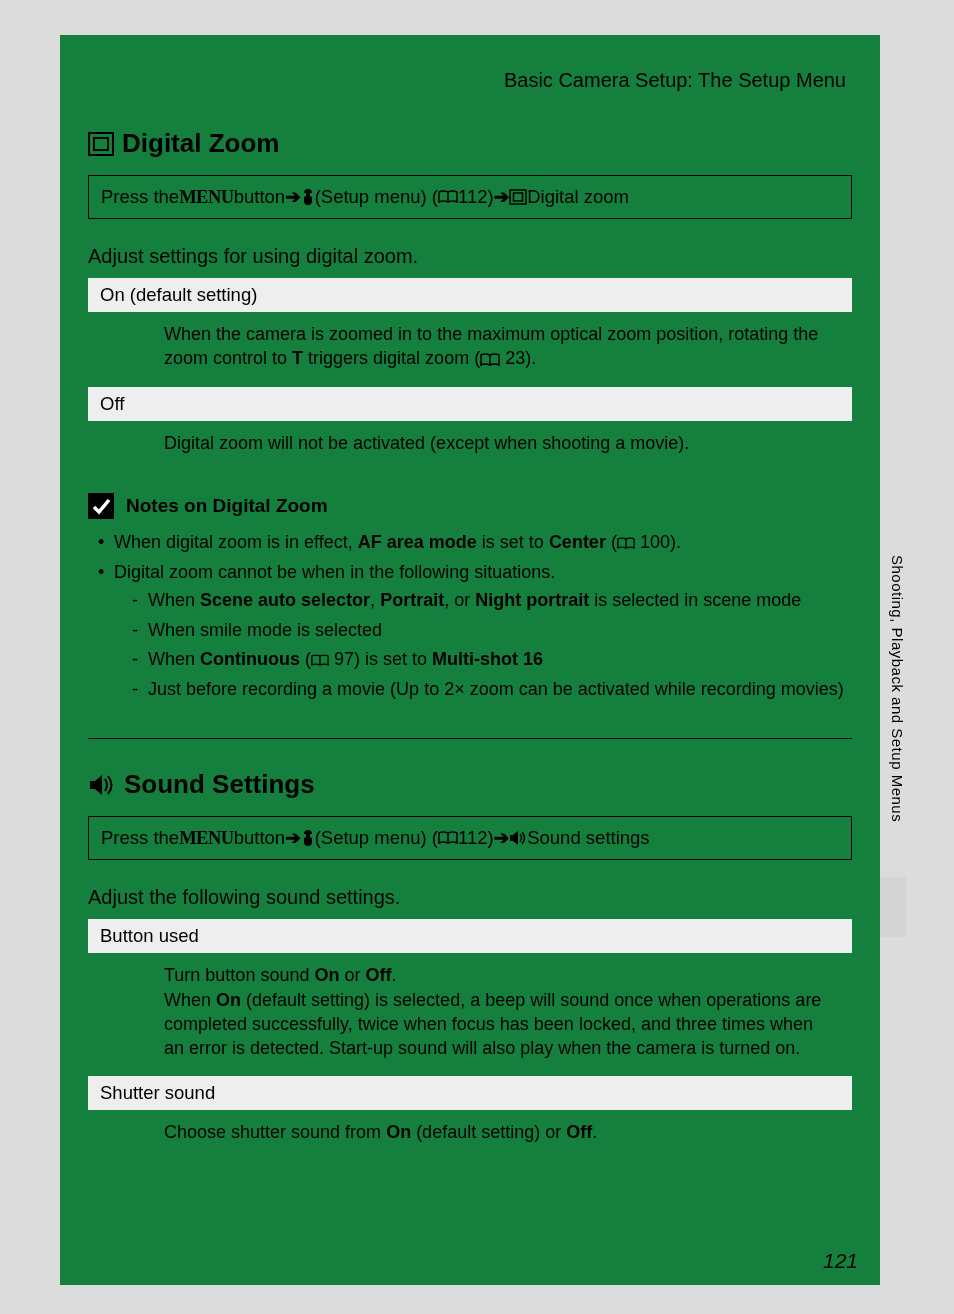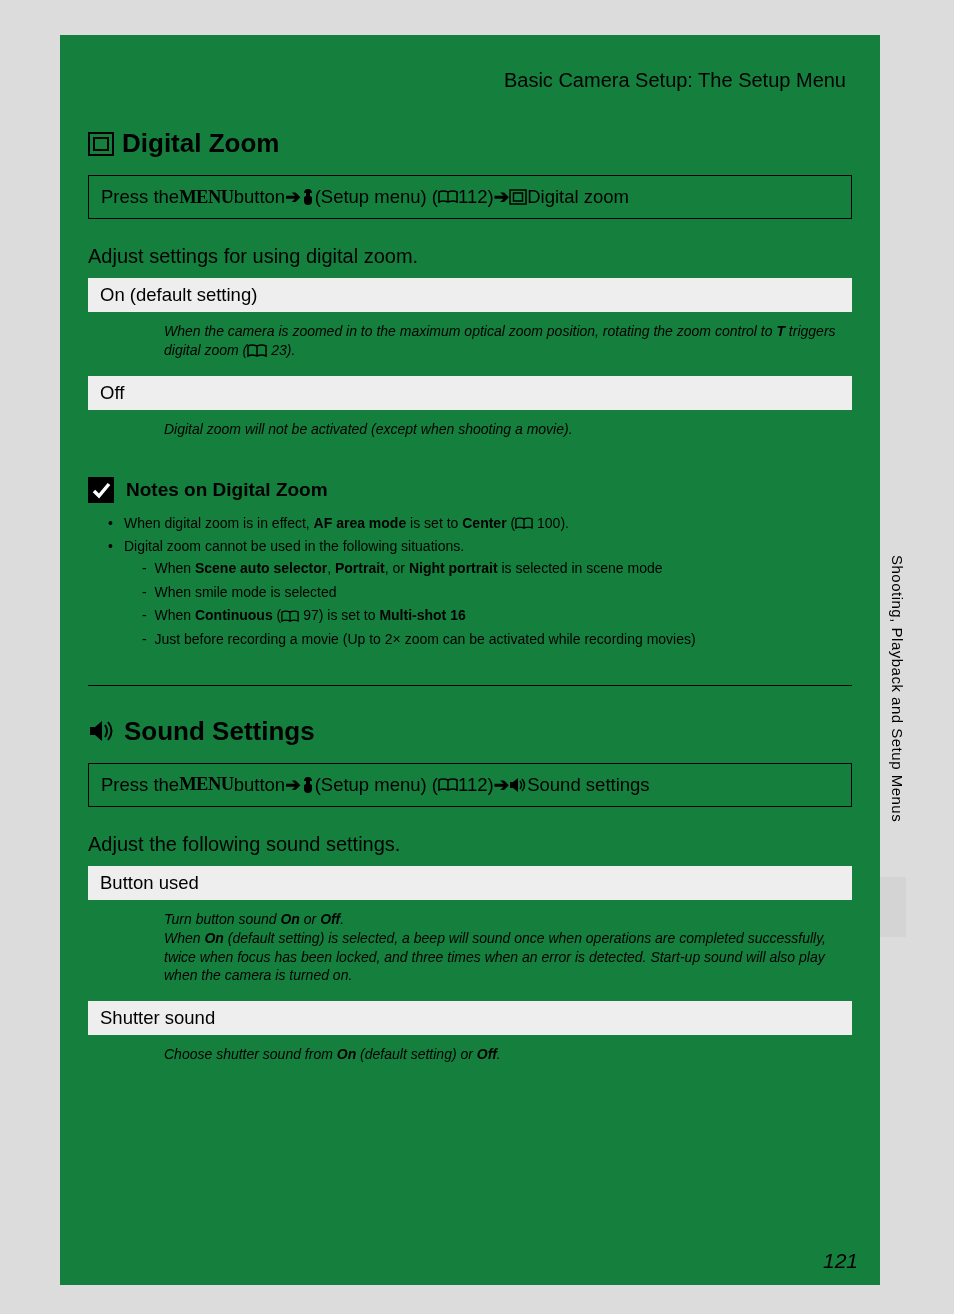--- a/index.html
+++ b/index.html
@@ -59,46 +59,45 @@
     font-size: 20px;
     margin-bottom: 10px;
   }
   .option-row {
     background: #eeeeee;
     padding: 6px 12px;
     font-size: 18.5px;
     margin-top: 2px;
   }
   .option-desc {
-    font-size: 14px;
+    font-size: 18px;
     padding: 10px 14px 14px 76px;
     line-height: 1.35;
-    font-style: italic;
   }
   .notes-header {
     display: flex;
     align-items: center;
     font-size: 19px;
     font-weight: bold;
     margin-top: 24px;
     margin-bottom: 10px;
   }
   .check-icon {
     width: 26px;
     height: 26px;
     background: #000;
     margin-right: 12px;
     display: flex;
     align-items: center;
     justify-content: center;
   }
   ul.notes-list {
-    margin: 10px;
+    margin: 0;
     padding-left: 14px;
-    font-size: 14px;
+    font-size: 18px;
     line-height: 1.55;
   }
   ul.notes-list > li {
     margin-bottom: 2px;
     list-style: none;
     position: relative;
     padding-left: 12px;
   }
   ul.notes-list > li::before {
     content: "•";
@@ -220,21 +219,21 @@
 
   <ul class="notes-list">
     <li>
       <span>When digital zoom is in effect, </span><b>AF area mode</b><span> is set to </span><b>Center</b><span> (</span><span class="inline-icon">
           <svg width="18" height="13" viewBox="0 0 20 14">
             <path d="M1 2 Q5 0 10 2 Q15 0 19 2 L19 12 Q15 10 10 12 Q5 10 1 12 Z M10 2 L10 12" fill="none" stroke="#000" stroke-width="1.5"></path>
           </svg>
         </span> <span>100).</span>
     </li>
     <li>
-      <span>Digital zoom cannot be used in the following situations.</span>
+      <span>Digital zoom cannot be when in the following situations.</span>
       <div class="sub-list">
         <div>- &nbsp;<span>When </span><b>Scene auto selector</b><span>, </span><b>Portrait</b><span>, or </span><b>Night portrait</b><span> is selected in scene mode</span></div>
         <div>- &nbsp;<span>When smile mode is selected</span></div>
         <div>- &nbsp;<span>When </span><b>Continuous</b><span> (</span><span class="inline-icon">
               <svg width="18" height="13" viewBox="0 0 20 14">
                 <path d="M1 2 Q5 0 10 2 Q15 0 19 2 L19 12 Q15 10 10 12 Q5 10 1 12 Z M10 2 L10 12" fill="none" stroke="#000" stroke-width="1.5"></path>
               </svg>
             </span> <span>97) is set to </span><b>Multi-shot 16</b></div>
         <div>- &nbsp;<span>Just before recording a movie (Up to 2× zoom can be activated while recording movies)</span></div>
       </div>

